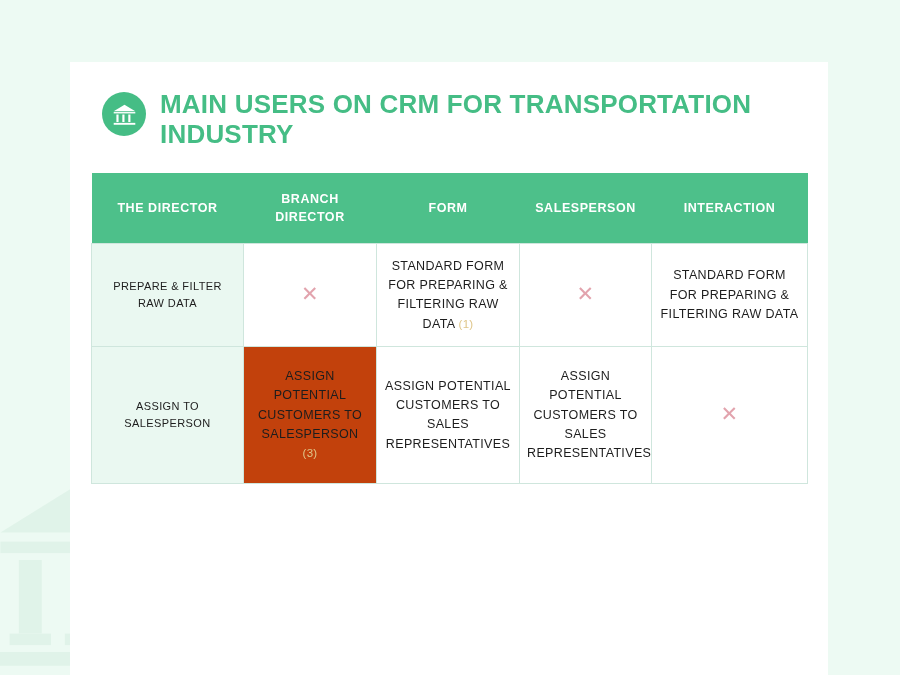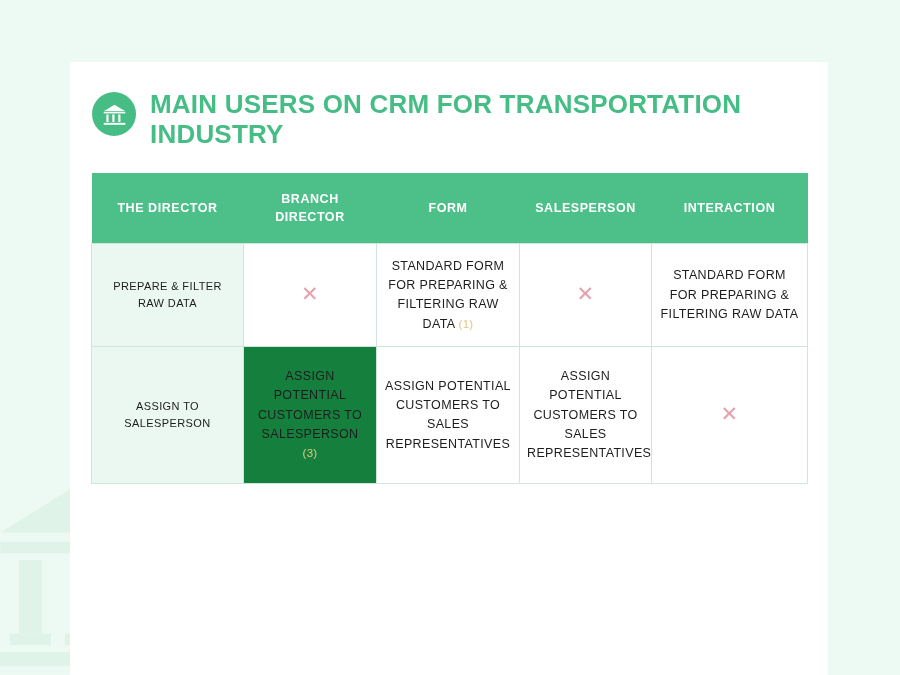--- a/index.html
+++ b/index.html
@@ -35,21 +35,21 @@
     width: 758px;
     height: 660px;
     background: #ffffff;
     z-index: 1;
   }
 
   
   .title-row {
     display: flex;
     align-items: flex-start;
-    padding: 27px 0 0 22px;
+    padding: 27px 0 0 32px;
     gap: 14px;
   }
 
   .brand-icon {
     width: 44px;
     height: 44px;
     flex: 0 0 44px;
     border-radius: 50%;
     background: #45bd85;
     display: flex;
@@ -105,21 +105,21 @@
     background: #ffffff;
   }
 
   table.matrix tbody td.rowhead {
     background: #eaf8f1;
     font-size: 11px;
     letter-spacing: 0.4px;
   }
 
   table.matrix tbody td.highlight {
-    background: #15803d;
+    background: #c2410c;
   }
 
   
   col.c0 { width: 152px; }
   col.c1 { width: 133px; }
   col.c2 { width: 143px; }
   col.c3 { width: 132px; }
   col.c4 { width: 156px; }
 
   .r1 td { height: 103px; }

